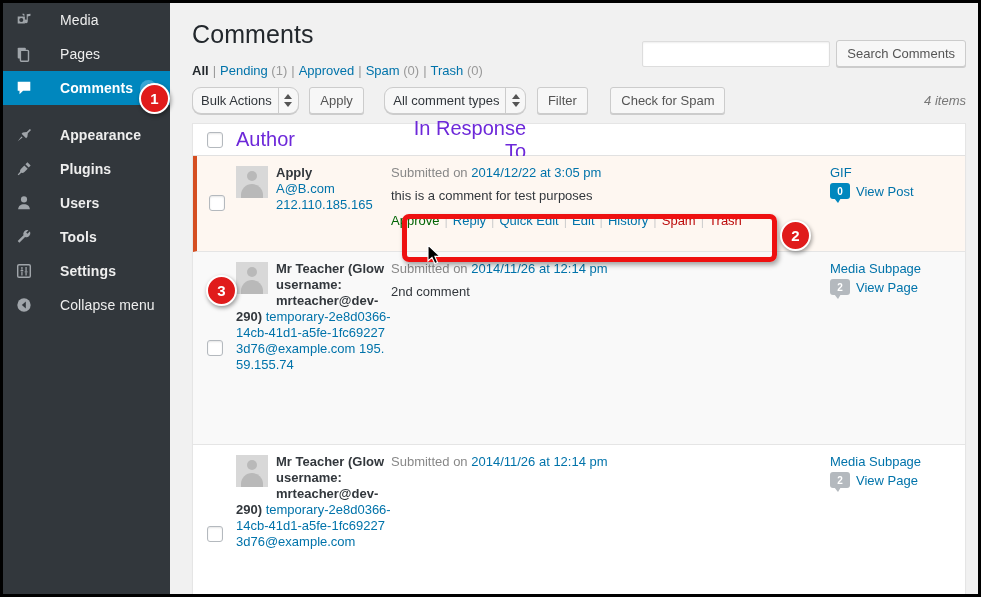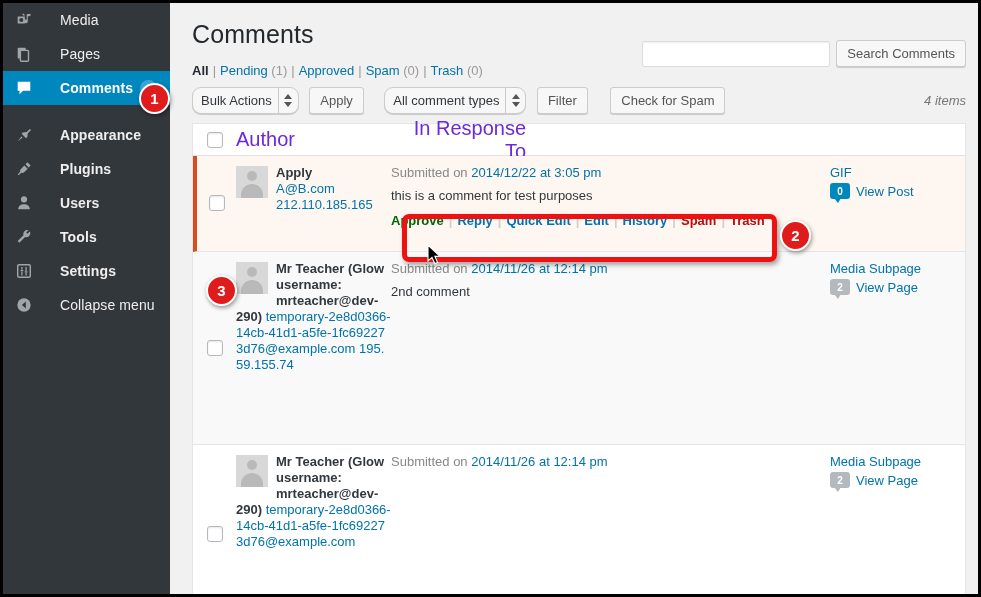--- a/index.html
+++ b/index.html
@@ -253,21 +253,21 @@
   }
   .author-name { font-weight: bold; color: #32373c; }
   .author-link { color: #0073aa; text-decoration: none; word-break: break-all; cursor: pointer; }
   .comment-cell { padding-right: 10px; }
   .submitted {
     color: #888888;
     margin-bottom: 7px;
   }
   .submitted a { color: #0073aa; text-decoration: none; cursor: pointer; }
   .comment-text { color: #32373c; line-height: 17px; }
-  .row-actions { margin-top: 9px; font-size: 13px; color: #ddd; font-weight: bold; }
+  .row-actions { margin-top: 9px; font-size: 13px; color: #ddd; }
   .row-actions a { text-decoration: none; cursor: pointer; }
   .ra-approve { color: #006505; }
   .ra-blue { color: #0073aa; }
   .ra-red { color: #bc0b0b; }
   .ra-sep { color: #cfcfcf; padding: 0 5px; }
 
   .resp-cell { text-align: left; padding-left: 4px; }
   .resp-title { color: #0073aa; text-decoration: none; display: block; margin-bottom: 3px; cursor: pointer; }
   .resp-line2 { display: flex; align-items: center; gap: 6px; }
   .bubble {

